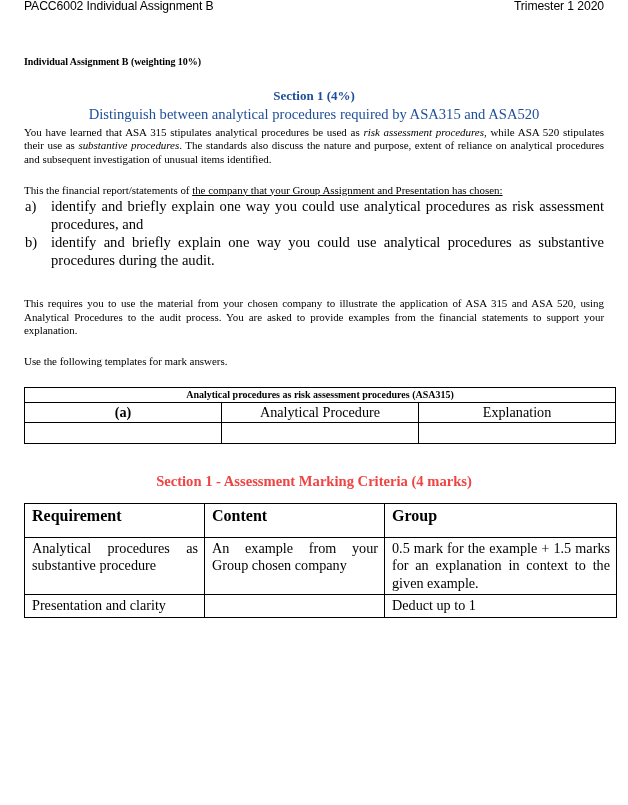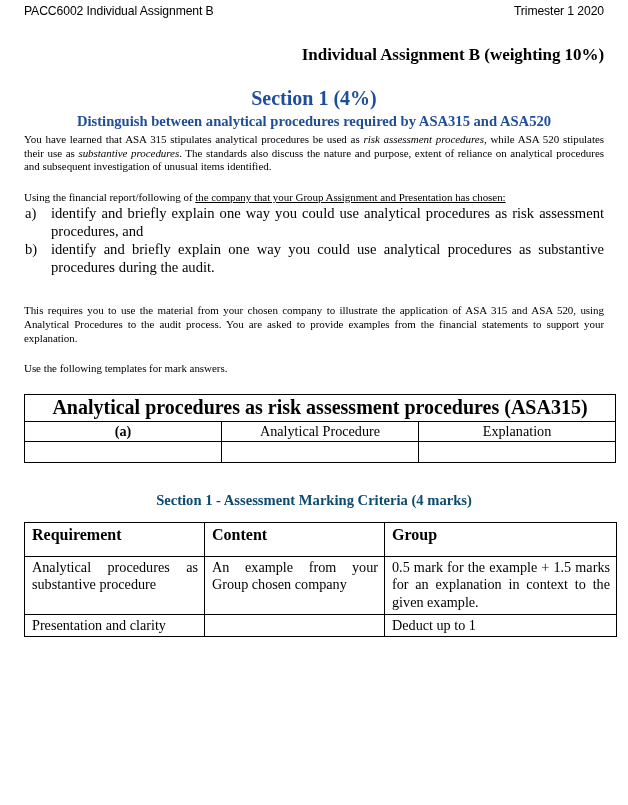--- a/index.html
+++ b/index.html
@@ -22,45 +22,44 @@
   }
 
   
   .doc-header {
     display: flex;
     justify-content: space-between;
     align-items: baseline;
     font-family: "Liberation Sans", "DejaVu Sans", sans-serif;
     font-size: 12.2px;
     line-height: 1.1;
-    padding-top: 5px;
     letter-spacing: -0.1px;
   }
   .doc-header .hdr-left  { white-space: nowrap; }
   .doc-header .hdr-right { white-space: nowrap; }
 
   
   .title-main {
-    text-align: right;
-    font-weight: bold;
-    font-size: 17px;
-    margin-top: 27px;
+    text-align: left;
+    font-weight: bold;
+    font-size: 10px;
+    margin-top: 43px;
     letter-spacing: -0.05px;
   }
   .section-head {
     text-align: center;
     font-weight: bold;
-    font-size: 20px;
+    font-size: 13px;
     color: #1F4E99;
     margin-top: 20px;
     line-height: 1.32;
   }
   .section-sub {
     text-align: center;
-    font-weight: bold;
+    font-weight: normal;
     font-size: 14.6px;
     color: #1F4E99;
     line-height: 1.32;
   }
 
   
   .para {
     text-align: justify;
     font-size: 11px;
     line-height: 1.235;
@@ -108,35 +107,35 @@
     border: 1.3px solid #000000;
     padding: 1px 5px;
     vertical-align: top;
     font-weight: normal;
   }
 
   .tmpl-table { margin-top: 18px; }
   .tmpl-table .tbl-title {
     text-align: center;
     font-weight: bold;
-    font-size: 20px;
+    font-size: 10px;
     padding: 1px 4px 2px;
   }
   .tmpl-table .col-ab    { width: 33px;  text-align: center; font-weight: bold; }
   .tmpl-table .col-proc  { width: 215px; text-align: center; }
   .tmpl-table .col-expl  { text-align: center; }
   .tmpl-table .blank-row td { height: 21px; }
 
   .tmpl-table-2 { margin-top: 23px; }
 
   .criteria-head {
     text-align: center;
     font-weight: bold;
     font-size: 14.6px;
-    color: #0c4a6e;
+    color: #ef4444;
     margin-top: 29px;
   }
 
   .criteria-table { margin-top: 13px; }
   .criteria-table td { padding: 2px 6px 2px 7px; }
   .criteria-table .hdr td {
     font-weight: bold;
     font-size: 16px;
     height: 34px;
     vertical-align: top;
@@ -166,21 +165,21 @@
     <span class="hdr-right">Trimester 1 2020</span>
   </div>
 
   <div class="title-main">Individual Assignment B (weighting 10%)</div>
 
   <div class="section-head">Section 1 (4%)</div>
   <div class="section-sub">Distinguish between analytical procedures required by ASA315 and ASA520</div>
 
   <p class="para para-gap-1"><span>You have learned that ASA 315 stipulates analytical procedures be used as </span><em>risk assessment procedures</em><span>, while ASA 520 stipulates their use as </span><em>substantive procedures</em><span>. The standards also discuss the nature and purpose, extent of reliance on analytical procedures and subsequent investigation of unusual items identified.</span></p>
 
-  <p class="para para-gap-2"><span>Using the financial report/following of </span><span class="u">the company that your Group Assignment and Presentation has chosen:</span></p>
+  <p class="para para-gap-2"><span>This the financial report/statements of </span><span class="u">the company that your Group Assignment and Presentation has chosen:</span></p>
 
   <ul class="ablist">
     <li><span class="marker">a)</span><span>identify and briefly explain one way you could use analytical procedures as risk assessment procedures, and</span></li>
     <li><span class="marker">b)</span><span>identify and briefly explain one way you could use analytical procedures as substantive procedures during the audit.</span></li>
   </ul>
 
   <p class="para para-gap-3">This requires you to use the material from your chosen company to illustrate the application of ASA 315 and ASA 520, using Analytical Procedures to the audit process. You are asked to provide examples from the financial statements to support your explanation.</p>
 
   <p class="para para-gap-4">Use the following templates for mark answers.</p>
 

